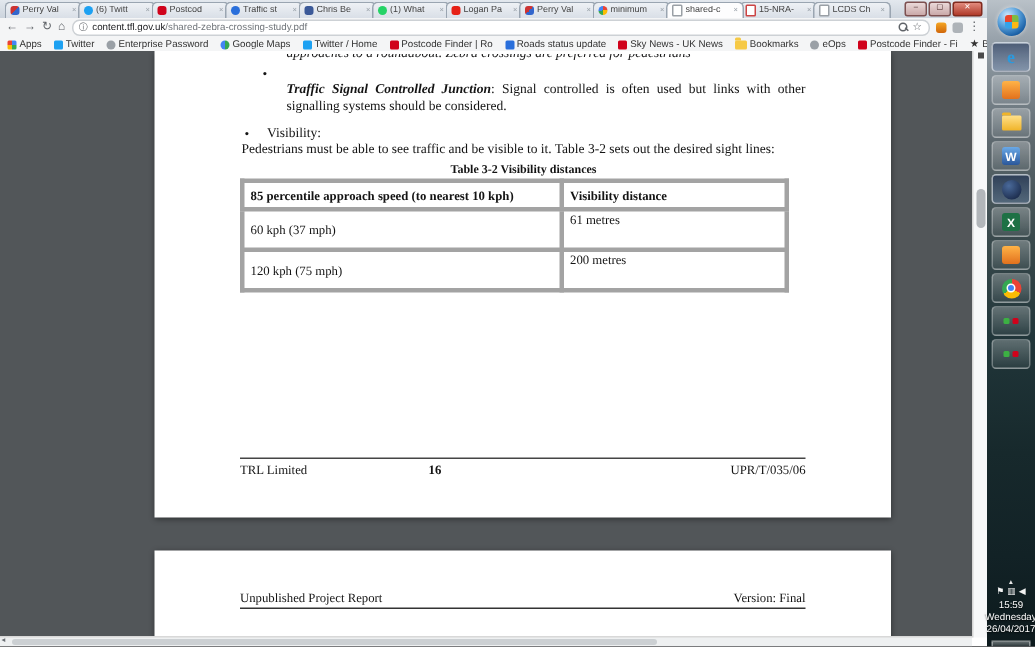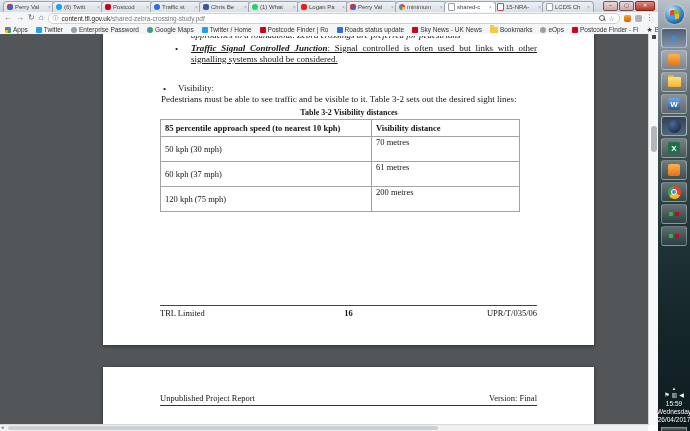--- a/index.html
+++ b/index.html
@@ -69,37 +69,37 @@
   .content{position:absolute;top:34px;bottom:6px;left:0;width:648px;background:#525659;overflow:hidden;}
   .page{position:absolute;left:103px;width:491px;background:#fff;box-shadow:0 1px 4px rgba(0,0,0,.45);
         font-family:"Liberation Serif",serif;color:#141414;}
   .page1{top:0;height:311px;}
   .page2{top:333px;height:60px;}
 
   .clipline{position:absolute;top:2px;left:88px;width:346px;height:5px;overflow:hidden;}
   .clipline>div{margin-top:-6px;font-size:9px;line-height:10px;text-align:justify;font-style:italic;}
 
   .bdot1{position:absolute;left:72px;top:10px;font-size:9px;}
-  .btext1{position:absolute;left:88px;top:9px;width:346px;font-size:9px;line-height:10.5px;text-align:justify;text-decoration:underline;}
+  .btext1{position:absolute;left:88px;top:20px;width:346px;font-size:9px;line-height:10.5px;text-align:justify;}
   .bdot2{position:absolute;left:60px;top:50px;font-size:9px;}
   .btext2{position:absolute;left:75px;top:49px;font-size:9px;}
   .para{position:absolute;left:58px;top:60px;width:378px;font-size:9px;}
 
   .tbl-title{position:absolute;left:58px;top:74px;width:376px;text-align:center;font-size:8px;font-weight:bold;}
   table.vis{position:absolute;left:57px;top:85px;border-collapse:collapse;table-layout:fixed;}
-  table.vis td,table.vis th{border:1px solid #a3a3a3;font-size:8.5px;padding:0 4px;overflow:hidden;margin-left:40px;}
+  table.vis td,table.vis th{border:3px solid #a3a3a3;font-size:8.5px;padding:0 4px;overflow:hidden;margin-left:40px;}
   table.vis th{width:202px;height:16px;text-align:left;font-weight:bold;vertical-align:middle;}
   table.vis th+th{width:139px;}
   table.vis td{height:24px;}
   td.spd{vertical-align:middle;padding-top:4px;}
   td.dst{vertical-align:top;padding-top:2px;}
 
   .p1footer{position:absolute;left:57px;top:271px;width:377px;border-top:1px solid #444;
             font-size:8.5px;padding-top:2px;display:flex;}
-  .p1footer .c{flex:1;text-align:center;font-weight:bold;}
+  .p1footer .c{flex:1;text-align:left;font-weight:bold;}
   .p1footer .l,.p1footer .r{flex:1;}
   .p1footer .r{text-align:right;}
 
   .p2head{position:absolute;left:57px;top:26px;width:377px;display:flex;justify-content:space-between;
           font-size:8.5px;border-bottom:1px solid #333;padding-bottom:2px;}
 
   
   .vscroll{position:absolute;top:34px;bottom:6px;left:648px;width:10px;background:#f7f8f9;border-left:1px solid #d5d5d5;}
   .vs-up{position:absolute;top:1px;left:3px;width:4px;height:4px;background:#4a4a4a;}
   .vthumb{position:absolute;top:92px;left:2px;width:6px;height:26px;background:#b2b6ba;border-radius:3px;}
@@ -303,24 +303,20 @@
         <div class="para">Pedestrians must be able to see traffic and be visible to it. Table 3-2 sets out the desired sight lines:</div>
 
         <div class="tbl-title">Table 3-2 Visibility distances</div>
         <table class="vis">
           <tbody>
               <tr>
             <th>85 percentile approach speed (to nearest 10 kph)</th>
             <th>Visibility distance</th>
           </tr>
           <tr>
-            <td class="spd">50 kph (30 mph)</td>
-            <td class="dst">70 metres</td>
-          </tr>
-          <tr>
             <td class="spd">60 kph (37 mph)</td>
             <td class="dst">61 metres</td>
           </tr>
           <tr>
             <td class="spd">120 kph (75 mph)</td>
             <td class="dst">200 metres</td>
           </tr>
         </tbody>
           </table>
 

